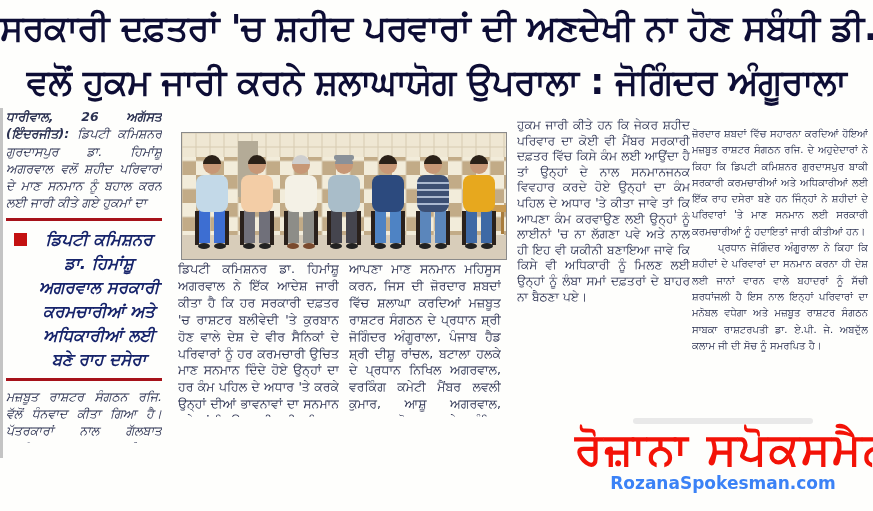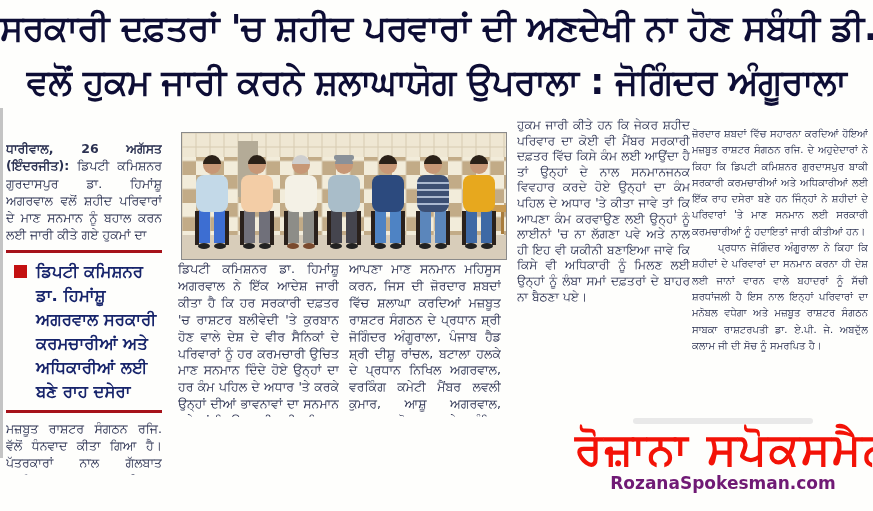--- a/index.html
+++ b/index.html
@@ -9,39 +9,39 @@
     overflow:hidden;color:#2c3252;
   }
   .scan-edge{position:absolute;left:0;top:108px;width:3px;height:350px;background:#c4c4c4;}
   
   .headline{position:absolute;left:0;top:1px;width:873px;text-align:center;
     color:#0d0d35;font-weight:bold;}
   .headline .hl{font-size:35px;line-height:54px;letter-spacing:-0.5px;white-space:nowrap;}
   
   .col{position:absolute;text-align:justify;overflow:hidden;}
   .col p{margin:0;}
-  .col1{left:6px;top:140px;width:156px;height:335px;font-size:12.5px;line-height:17.3px;}
+  .col1{left:6px;top:108px;width:156px;height:335px;font-size:12.5px;line-height:17.3px;font-style:italic;}
   .col2{left:178px;top:261px;width:161px;height:156px;font-size:12.5px;line-height:16.9px;}
   .col3{left:349px;top:261px;width:152px;height:156px;font-size:12.5px;line-height:16.9px;}
   .col4{left:517px;top:118px;width:173px;height:293px;font-size:12.2px;line-height:15.6px;}
   .col5{left:692px;top:126px;width:176px;height:293px;font-size:10px;line-height:16.3px;}
   .dateline{font-weight:bold;}
   .indent{text-indent:26px;}
   .rule{height:3px;background:#a6121a;border:0;margin:6px 0 7px 0;}
   .pullquote{position:relative;padding-left:30px;color:#17246b;font-weight:bold;
-    font-size:16.5px;line-height:24px;text-align:left;}
+    font-size:16.5px;line-height:24px;text-align:center;}
   .pq-bullet{position:absolute;left:8px;top:5px;width:13px;height:13px;background:#c41111;}
   
   .photo{position:absolute;left:181px;top:132px;width:324px;height:126px;
     border:1px solid #8a8a8a;background:#ece3cf;}
   
   .logo{position:absolute;left:575px;top:418px;width:296px;text-align:center;}
   .logo-pa{font-size:44px;font-weight:bold;line-height:50px;color:#f31207;
     letter-spacing:2px;white-space:nowrap;}
-  .logo-url{font-size:17px;font-weight:bold;line-height:19px;color:#701a75;}
+  .logo-url{font-size:17px;font-weight:bold;line-height:19px;color:#3b82f6;}
   .logo-ghost{height:6px;width:180px;margin:0 auto;background:#e9e9e9;border-radius:3px;}
 </style>
 </head>
 <body>
 
 <div class="page">
   <div class="scan-edge"></div>
 
   <div class="headline">
     <div class="hl">ਸਰਕਾਰੀ ਦਫ਼ਤਰਾਂ 'ਚ ਸ਼ਹੀਦ ਪਰਵਾਰਾਂ ਦੀ ਅਣਦੇਖੀ ਨਾ ਹੋਣ ਸਬੰਧੀ ਡੀ.ਸੀ.</div>

